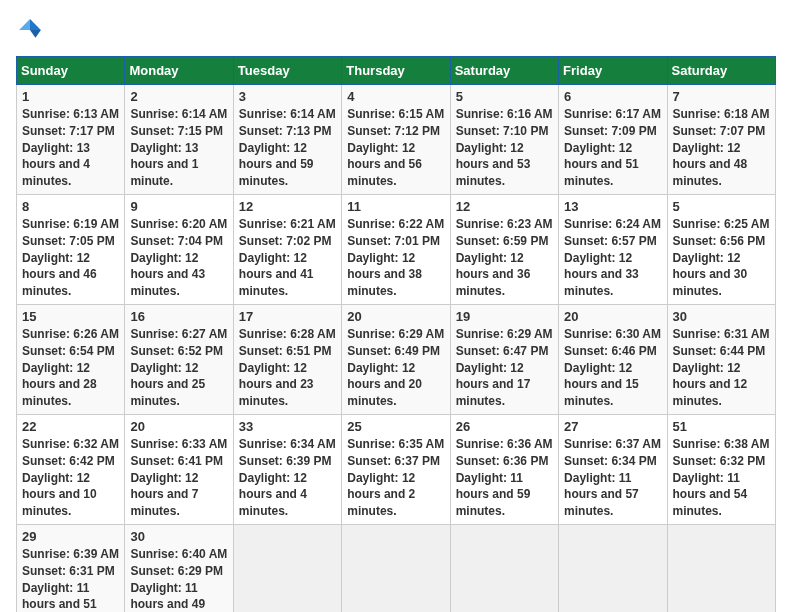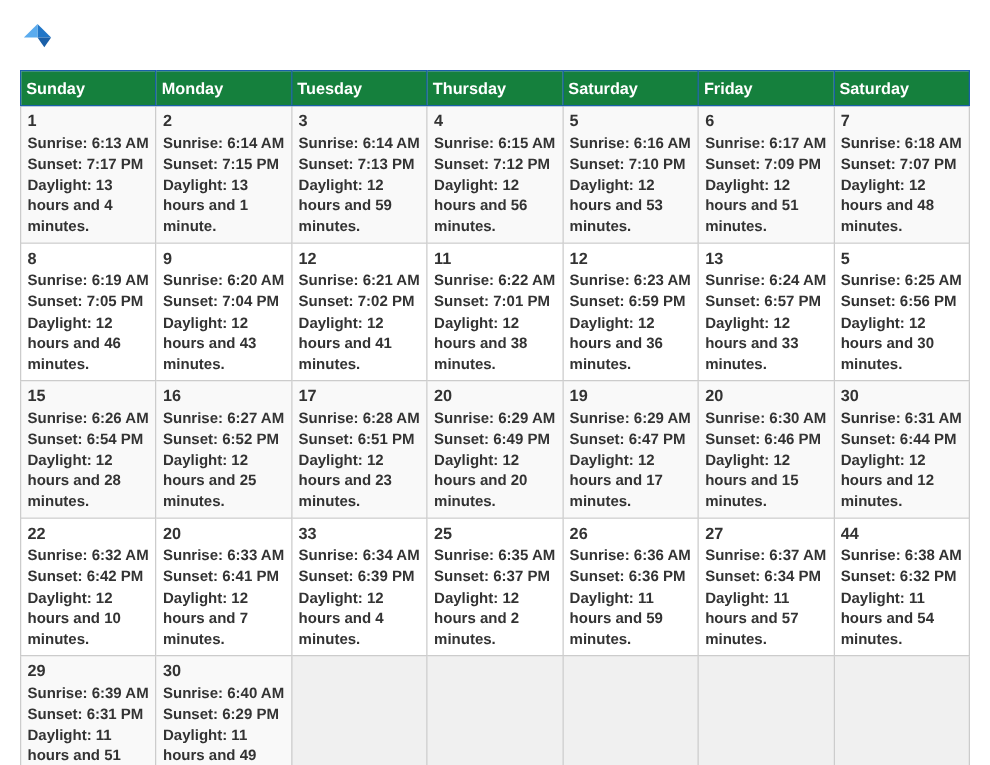--- a/index.html
+++ b/index.html
@@ -232,21 +232,21 @@
       </td>
         <td>
         <span class="day-number">26</span>
         <span class="day-info">Sunrise: 6:36 AM<br>Sunset: 6:36 PM<br>Daylight: 11 hours and 59 minutes.</span>
       </td>
         <td>
         <span class="day-number">27</span>
         <span class="day-info">Sunrise: 6:37 AM<br>Sunset: 6:34 PM<br>Daylight: 11 hours and 57 minutes.</span>
       </td>
         <td>
-        <span class="day-number">44</span>
+        <span class="day-number">51</span>
         <span class="day-info">Sunrise: 6:38 AM<br>Sunset: 6:32 PM<br>Daylight: 11 hours and 54 minutes.</span>
       </td>
       </tr>
       <tr>
         <td>
         <span class="day-number">29</span>
         <span class="day-info">Sunrise: 6:39 AM<br>Sunset: 6:31 PM<br>Daylight: 11 hours and 51 minutes.</span>
       </td>
         <td>
         <span class="day-number">30</span>

